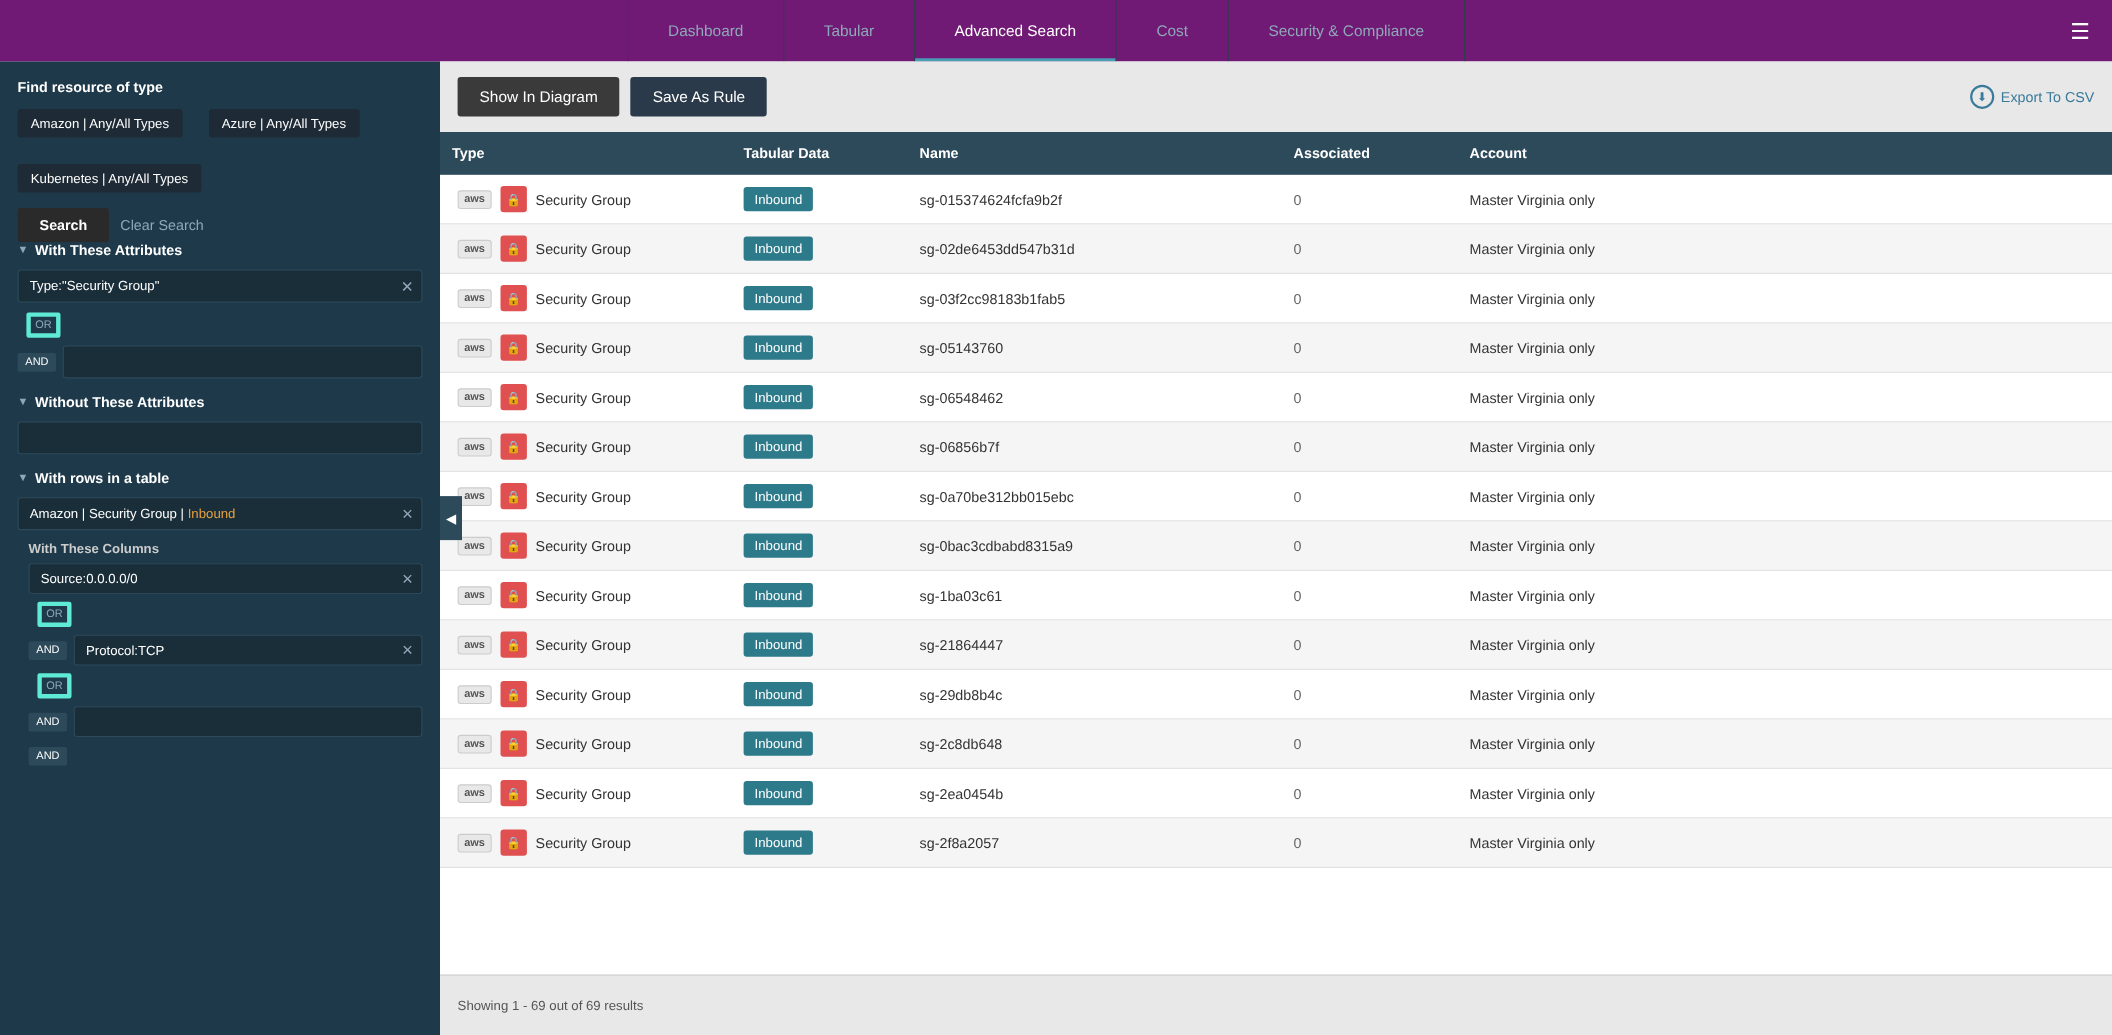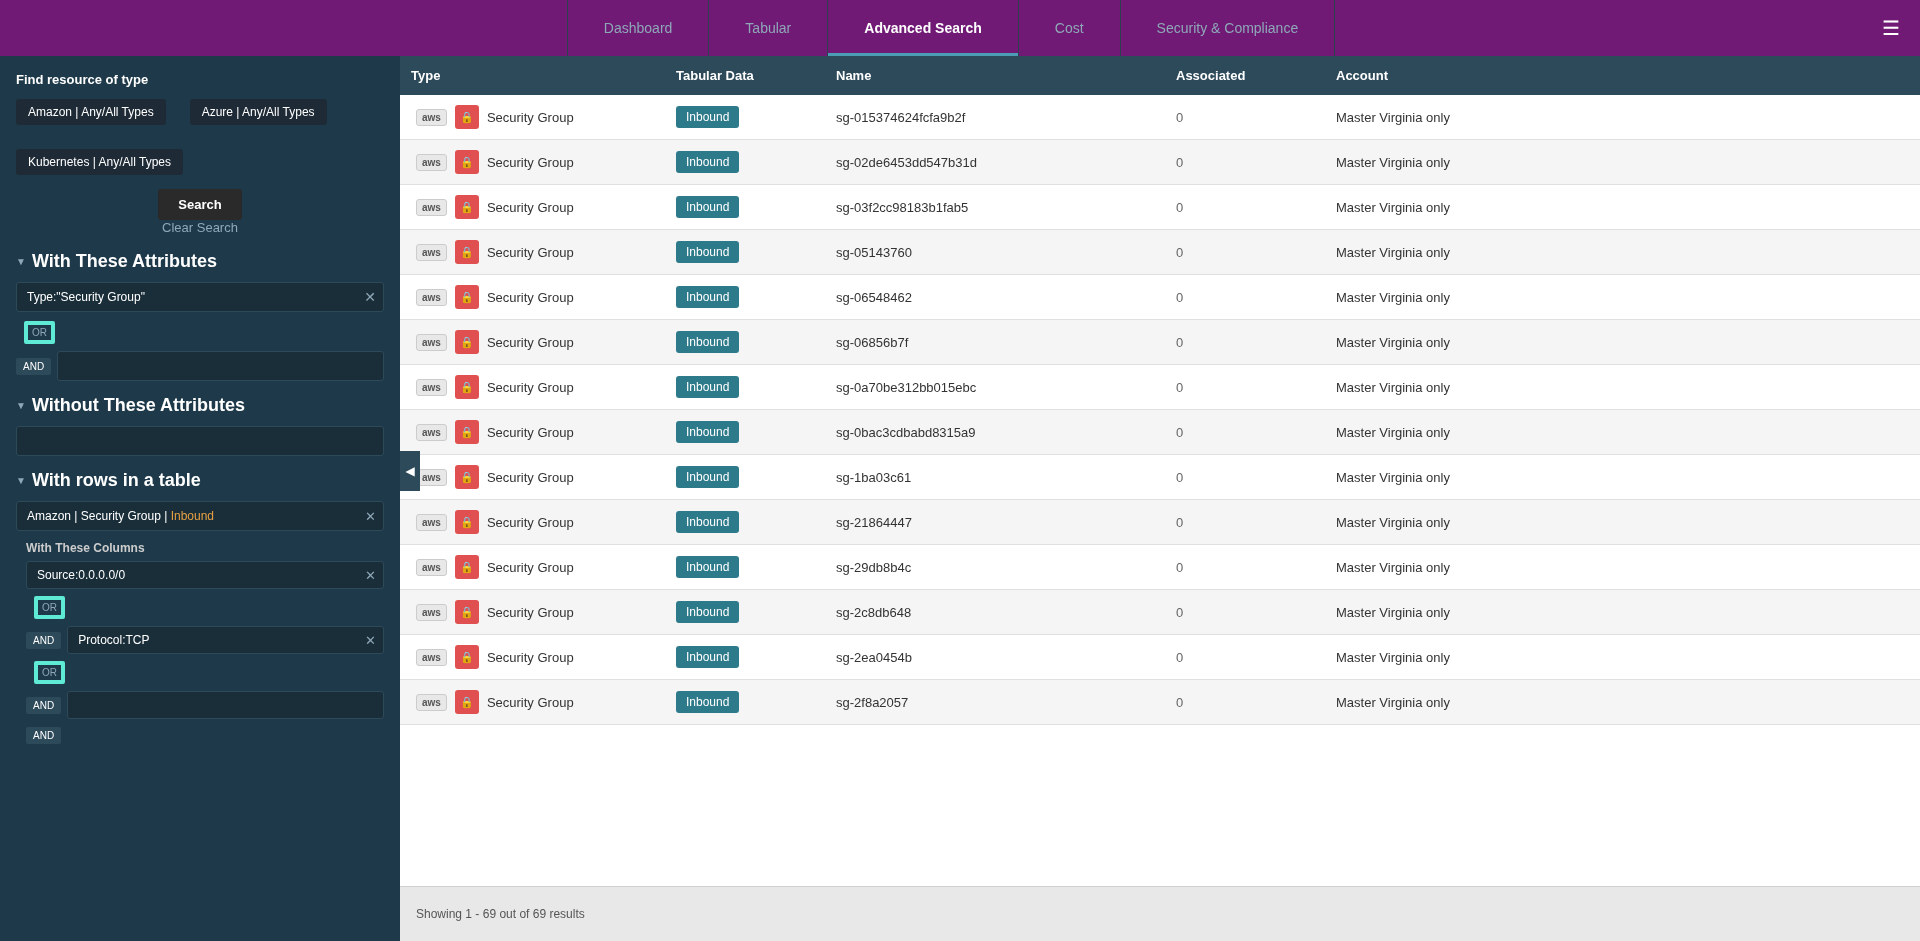--- a/index.html
+++ b/index.html
@@ -27,21 +27,21 @@
       display: flex;
       align-items: center;
       cursor: pointer;
       font-size: 14px;
       border-right: 1px solid #2d3e4e;
       position: relative;
     }
     .nav-item:first-child { border-left: 1px solid #2d3e4e; }
     .nav-item.active {
       color: #ffffff;
-      font-weight: bold;
+      font-weight: normal;
     }
     .nav-item.active::after {
       content: '';
       position: absolute;
       bottom: 0;
       left: 0;
       right: 0;
       height: 3px;
       background: #4a9db5;
     }
@@ -84,22 +84,22 @@
       color: white;
       border: none;
       padding: 6px 12px;
       border-radius: 3px;
       cursor: pointer;
       font-size: 12px;
     }
     .search-row {
       display: flex;
       align-items: center;
-      margin-bottom: 16px;
-      flex-direction: column;
+      gap: 10px;
+      margin-bottom: 0;
     }
     .search-btn {
       background: #2a2a2a;
       color: white;
       border: none;
       padding: 8px 20px;
       border-radius: 3px;
       cursor: pointer;
       font-size: 13px;
       font-weight: bold;
@@ -112,21 +112,21 @@
     }
 
     .section-header {
       display: flex;
       align-items: center;
       gap: 6px;
       margin-bottom: 10px;
       cursor: pointer;
     }
     .section-header .arrow { font-size: 10px; color: #8fa8b8; }
-    .section-header .label { font-size: 18px; font-weight: bold; color: #fff; }
+    .section-header .label { font-size: 13px; font-weight: bold; color: #fff; }
 
     .attr-input-wrap {
       position: relative;
       margin-bottom: 6px;
     }
     .attr-input {
       width: 100%;
       background: #1a2e3a;
       border: 1px solid #2d4a5a;
       color: #fff;
@@ -490,20 +490,28 @@
           <span class="and-label">AND</span>
         </div>
       </div>
     </div>
   </div>
 
   <button class="collapse-btn">◀</button>
 
   <div class="content-area">
 
+    <div class="toolbar">
+      <button class="show-diagram-btn">Show In Diagram</button>
+      <button class="save-rule-btn">Save As Rule</button>
+      <button class="export-btn">
+        <span class="export-icon">⬇</span>
+        <span>Export To CSV</span>
+      </button>
+    </div>
 
     <div class="table-container">
       <table>
         <thead>
           <tr>
             <th>Type</th>
             <th>Tabular Data</th>
             <th>Name</th>
             <th>Associated</th>
             <th>Account</th>

